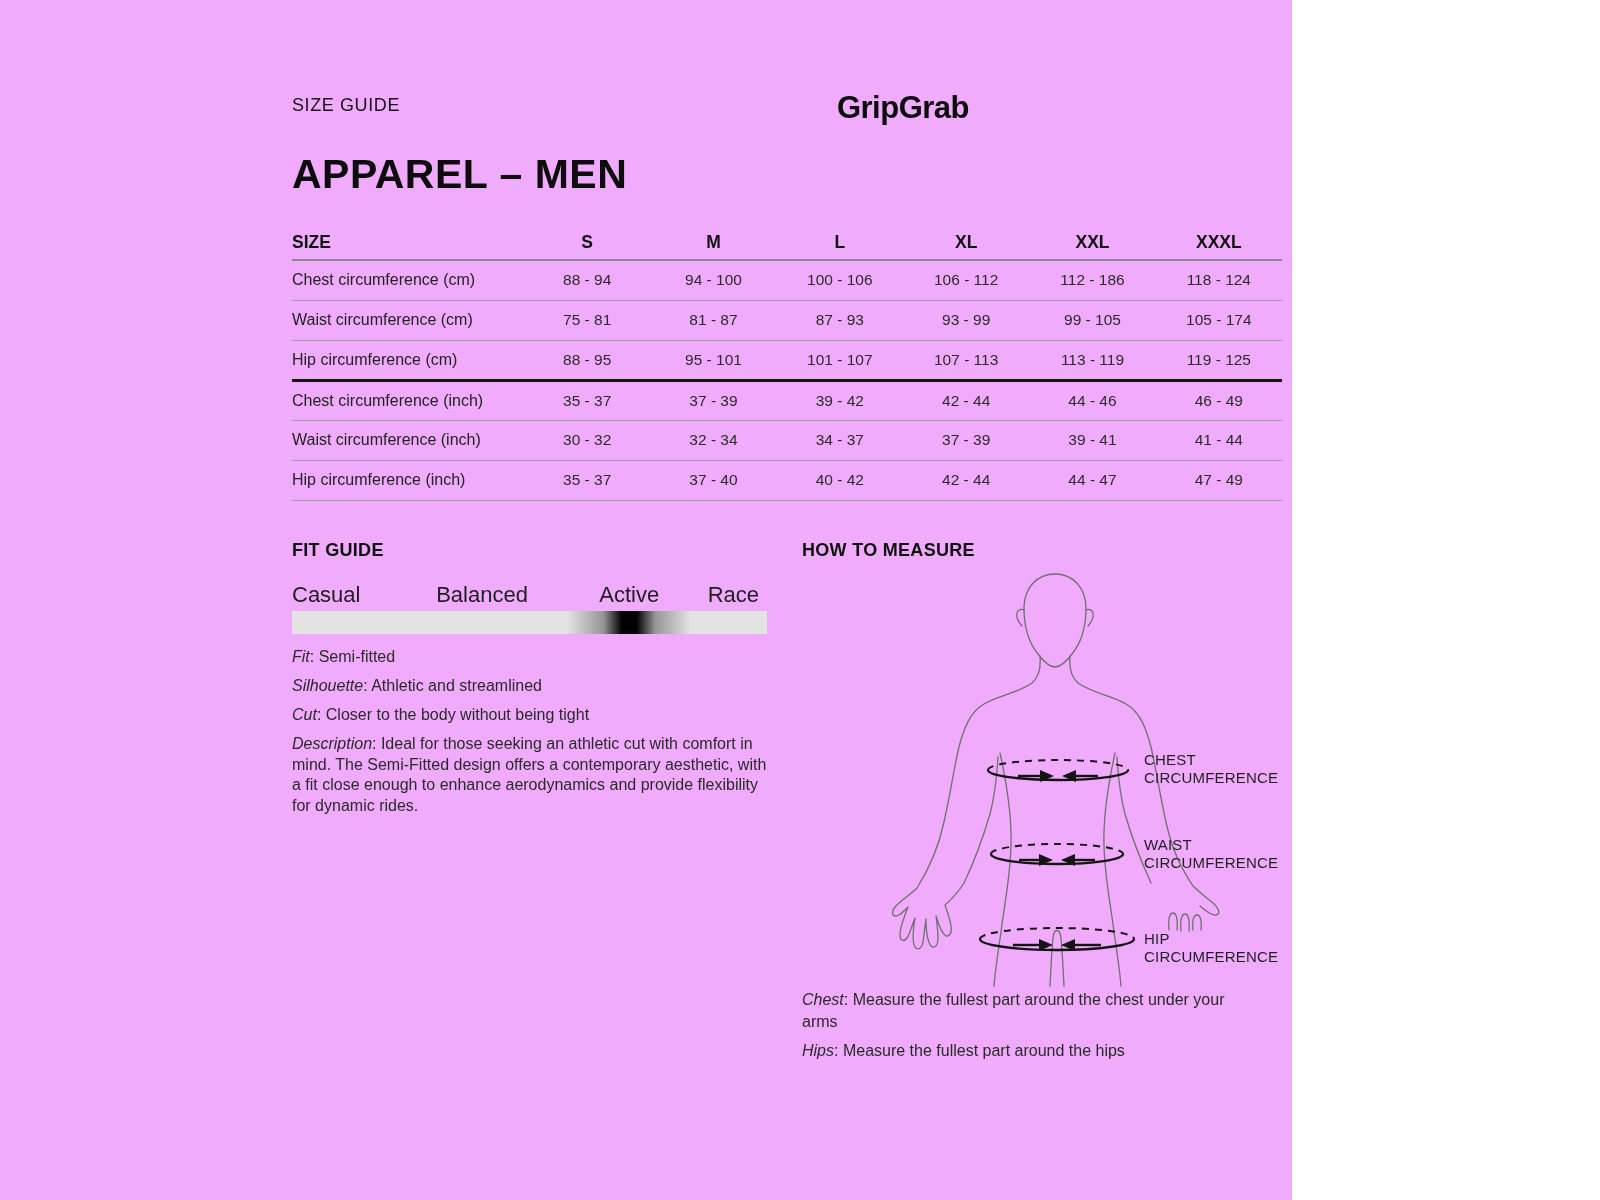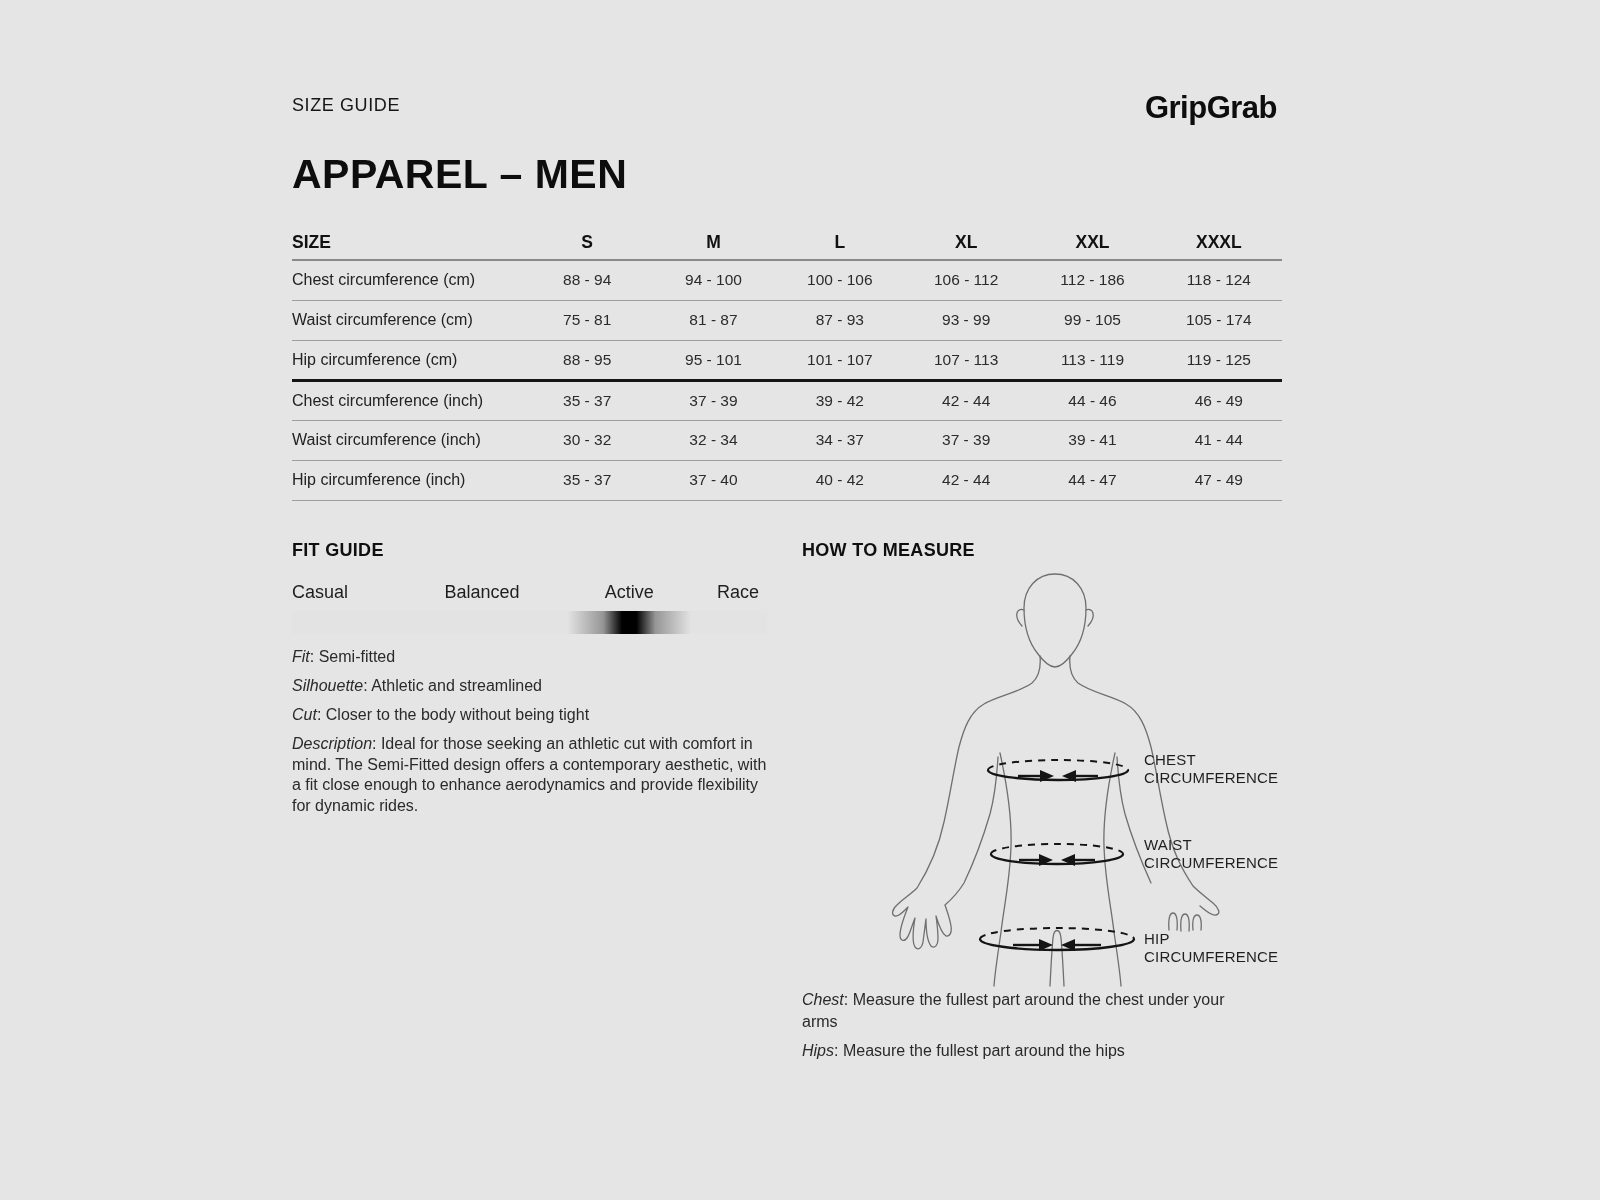--- a/index.html
+++ b/index.html
@@ -1,23 +1,23 @@
 <!DOCTYPE html>
 <html><head>
 <meta charset="utf-8">
 <style>
   * { margin: 0; padding: 0; box-sizing: border-box; }
   html, body { background: #ffffff; }
   body { font-family: "Liberation Sans", "DejaVu Sans", sans-serif; color: #1c1c1c; }
 
   .page {
     position: relative;
-    width: 1600px;
+    width: 1292px;
     height: 1200px;
-    background: #e5e5e5;
+    background: #f0abfc;
     overflow: hidden;
   }
 
   
   .eyebrow {
     position: absolute; left: 292px; top: 95px;
     font-size: 18px; font-weight: 400; letter-spacing: 0.6px; color: #161616;
   }
   .brand {
     position: absolute; right: 323px; top: 90px;
@@ -53,21 +53,21 @@
   .section-heading {
     position: absolute; top: 540px;
     font-size: 18px; font-weight: 800; letter-spacing: 0.3px; color: #0f0f0f;
   }
   .fit-heading { left: 292px; }
   .measure-heading { left: 802px; }
 
   
   .fit-scale-labels {
     position: absolute; left: 292px; top: 582px; width: 475px; height: 22px;
-    font-size: 18px; color: #1e1e1e;
+    font-size: 22px; color: #1e1e1e;
   }
   .fit-scale-labels .sl { position: absolute; top: 0; white-space: nowrap; }
   .sl-0 { left: 0; }
   .sl-1 { left: 40%; transform: translateX(-50%); }
   .sl-2 { left: 71%; transform: translateX(-50%); }
   .sl-3 { right: 8px; }
 
   .fit-scale-bar {
     --marker: 71%;
     position: absolute; left: 292px; top: 611px; width: 475px; height: 23px;

